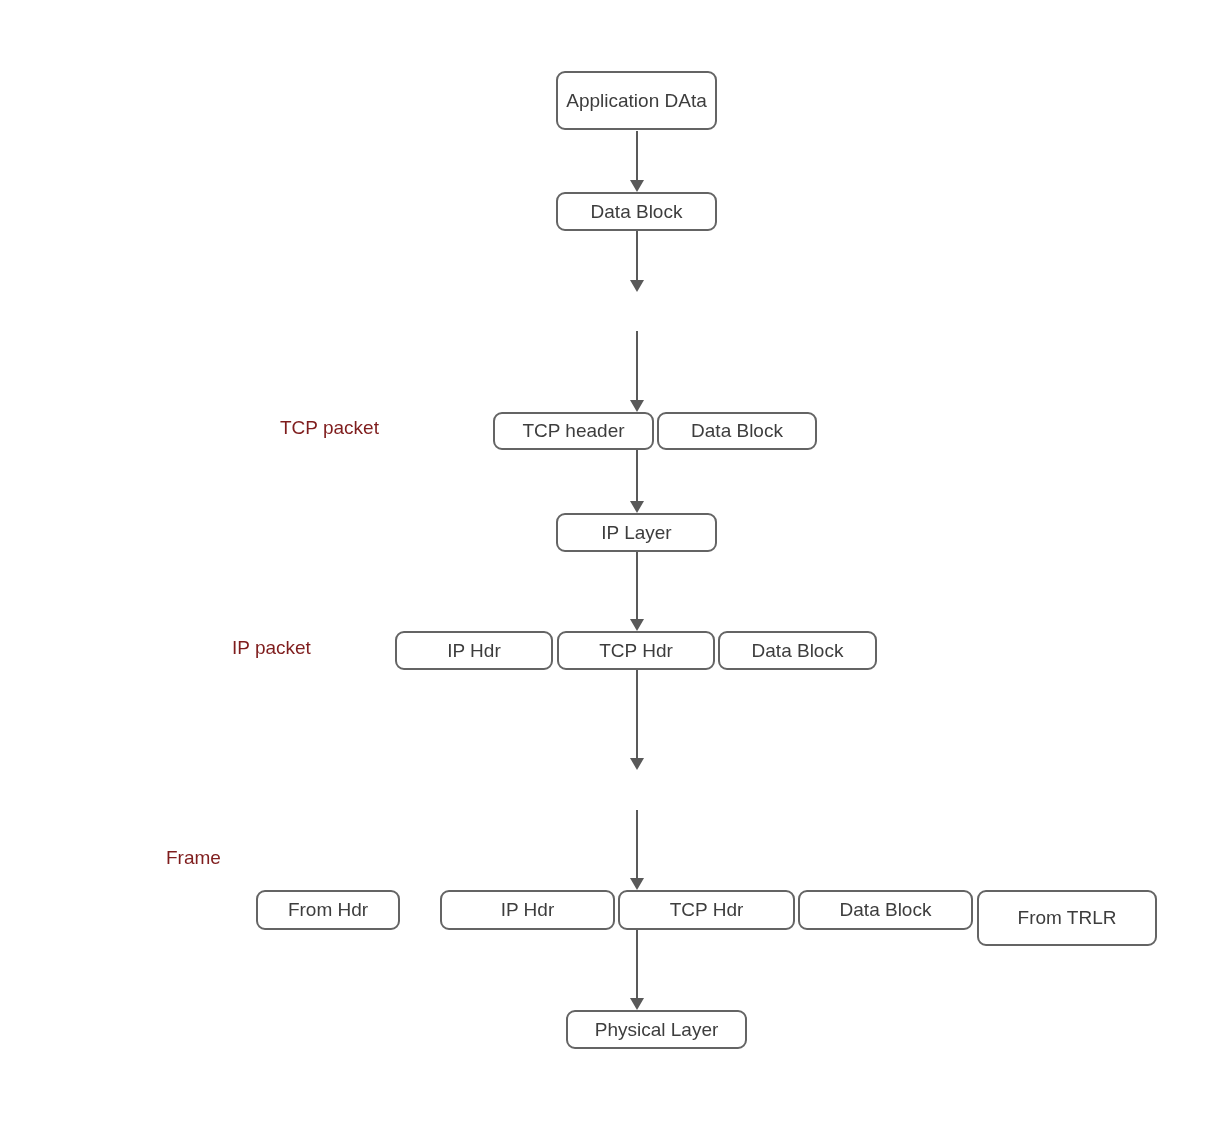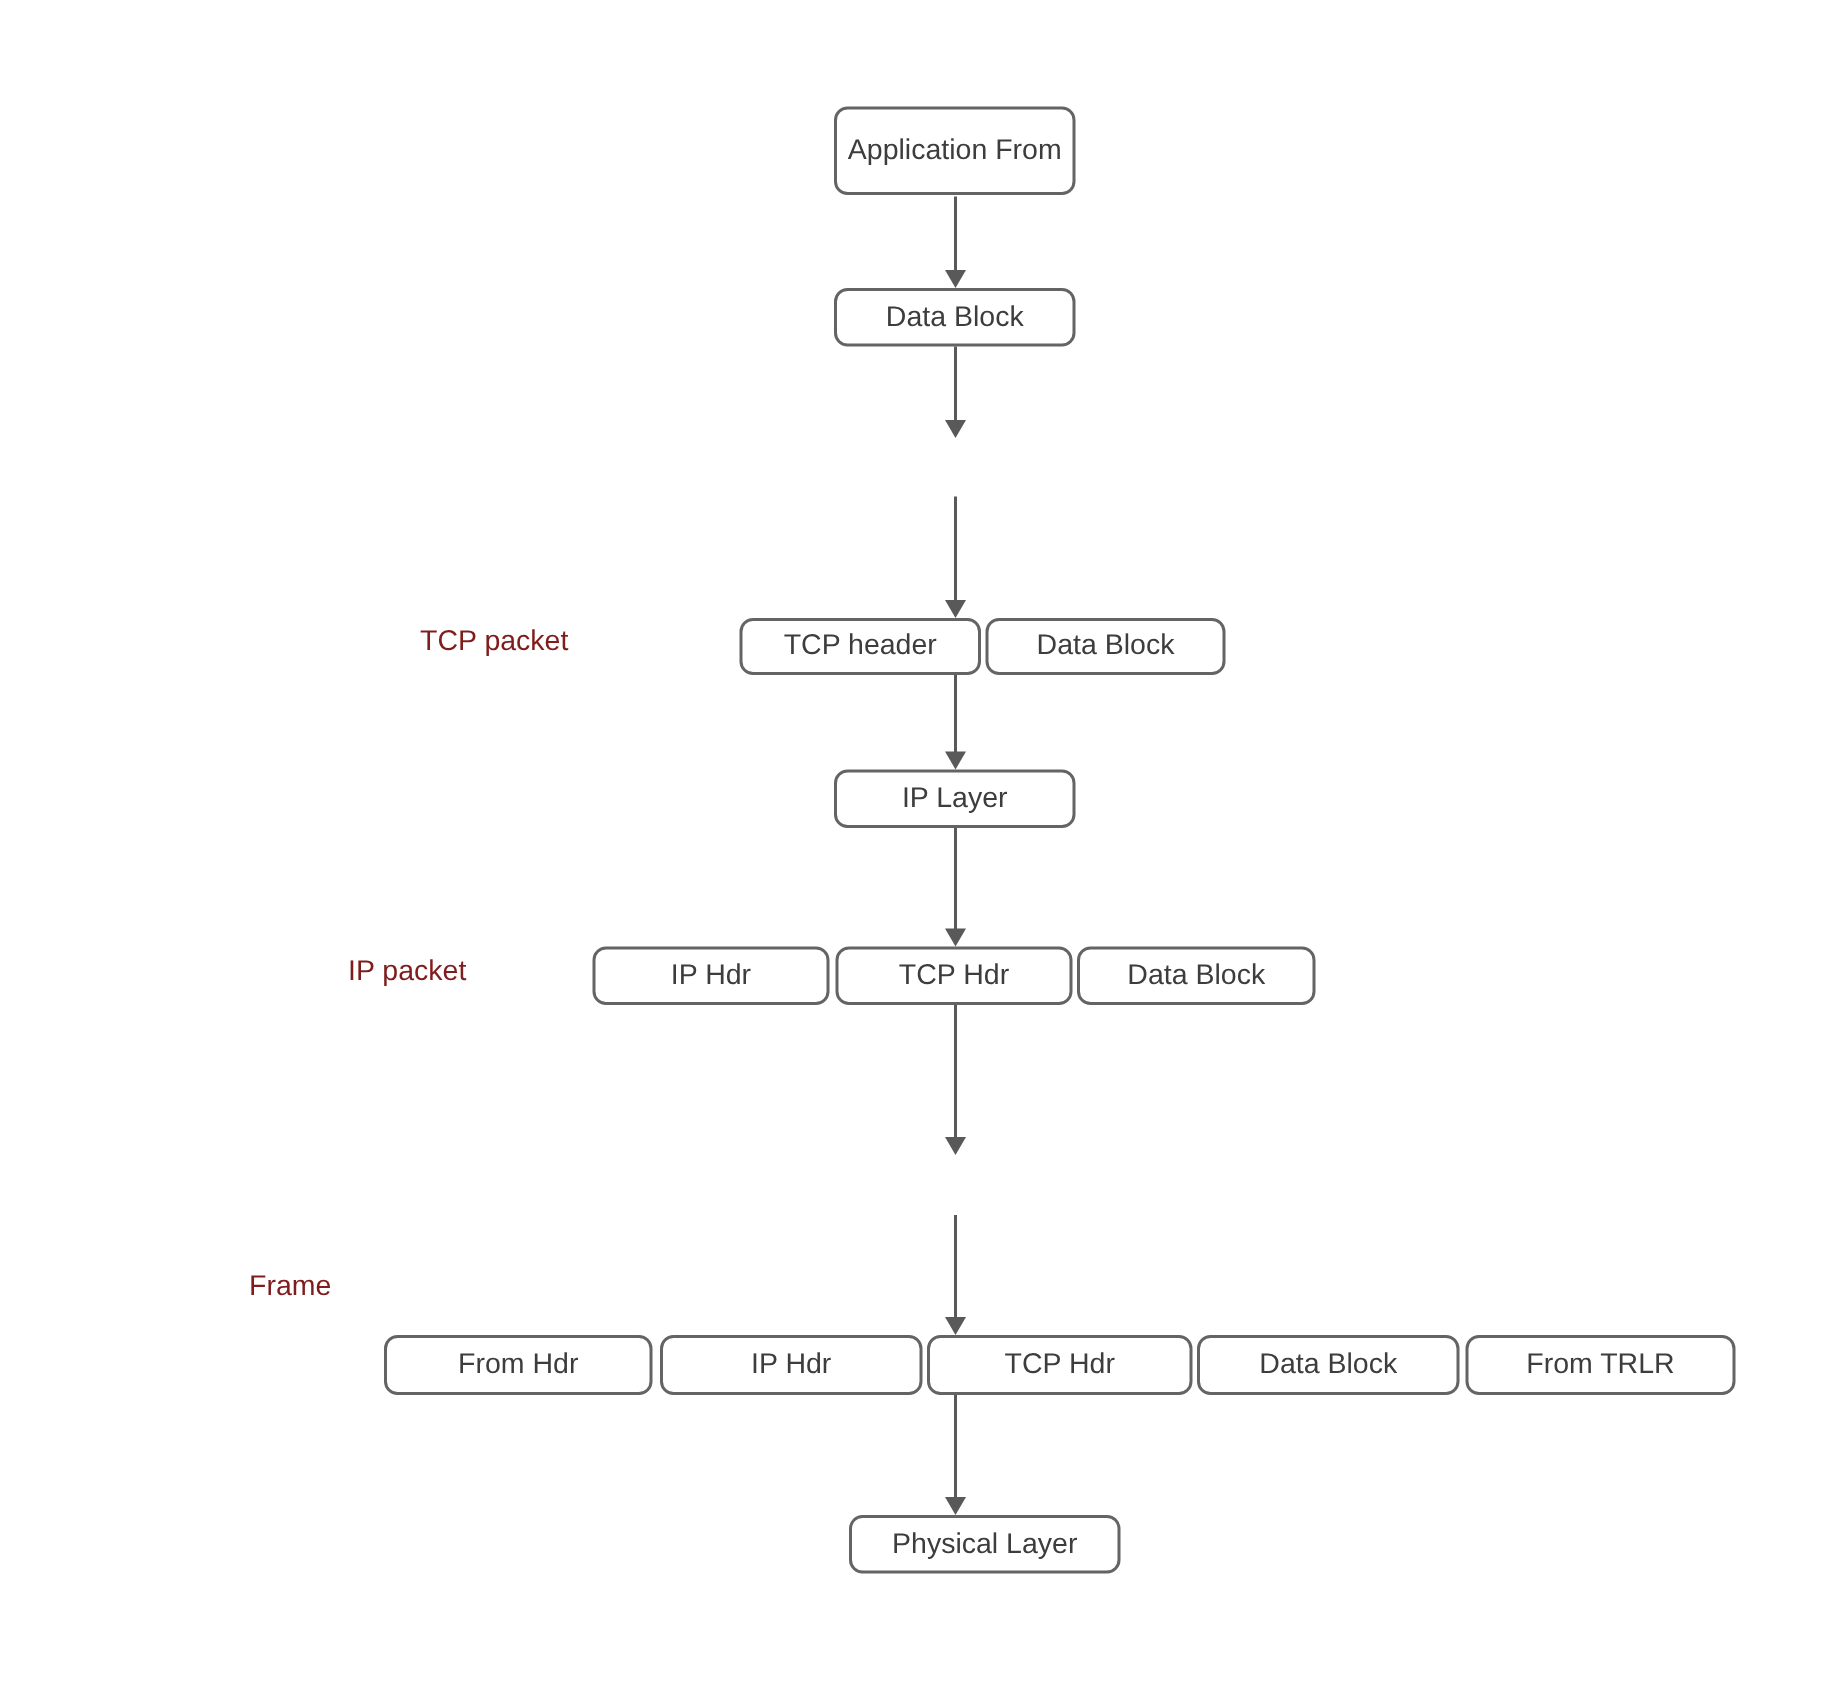--- a/index.html
+++ b/index.html
@@ -55,43 +55,43 @@
     border-left: 7px solid transparent;
     border-right: 7px solid transparent;
     border-top: 12px solid #595959;
   }
 </style>
 </head>
 <body>
 
 <div class="canvas">
 
-  <div class="node" style="left:556px; top:71px; width:161px; height:59px;">Application From</div>
+  <div class="node" style="left:556px; top:71px; width:161px; height:59px;">Application DAta</div>
 
   <div class="node" style="left:556px; top:192px; width:161px; height:39px;">Data Block</div>
 
 
   <div class="row-label" style="left:280px; top:417px;">TCP packet</div>
   <div class="node" style="left:493px; top:412px; width:161px; height:38px;">TCP header</div>
   <div class="node" style="left:657px; top:412px; width:160px; height:38px;">Data Block</div>
 
   <div class="node" style="left:556px; top:513px; width:161px; height:39px;text-align:center;">IP Layer</div>
 
   <div class="row-label" style="left:232px; top:637px;">IP packet</div>
   <div class="node" style="left:395px; top:631px; width:158px; height:39px;">IP Hdr</div>
   <div class="node" style="left:557px; top:631px; width:158px; height:39px;">TCP Hdr</div>
   <div class="node" style="left:718px; top:631px; width:159px; height:39px;">Data Block</div>
 
 
   <div class="row-label" style="left:166px; top:847px;">Frame</div>
-  <div class="node" style="left:256px; top:890px; width:179px; height:40px;">From Hdr</div>
+  <div class="node" style="left:256px; top:890px; width:144px; height:40px;">From Hdr</div>
   <div class="node" style="left:440px; top:890px; width:175px; height:40px;">IP Hdr</div>
   <div class="node" style="left:618px; top:890px; width:177px; height:40px;">TCP Hdr</div>
   <div class="node" style="left:798px; top:890px; width:175px; height:40px;">Data Block</div>
-  <div class="node" style="left:977px; top:890px; width:180px; height:40px;">From TRLR</div>
+  <div class="node" style="left:977px; top:890px; width:180px; height:56px;">From TRLR</div>
 
   <div class="node" style="left:566px; top:1010px; width:181px; height:39px;">Physical Layer</div>
 
   <div class="arrow" style="top:131px; height:61px;">
     <div class="arrow-line"></div>
     <div class="arrow-head"></div>
   </div>
   <div class="arrow" style="top:231px; height:61px;">
     <div class="arrow-line"></div>
     <div class="arrow-head"></div>

